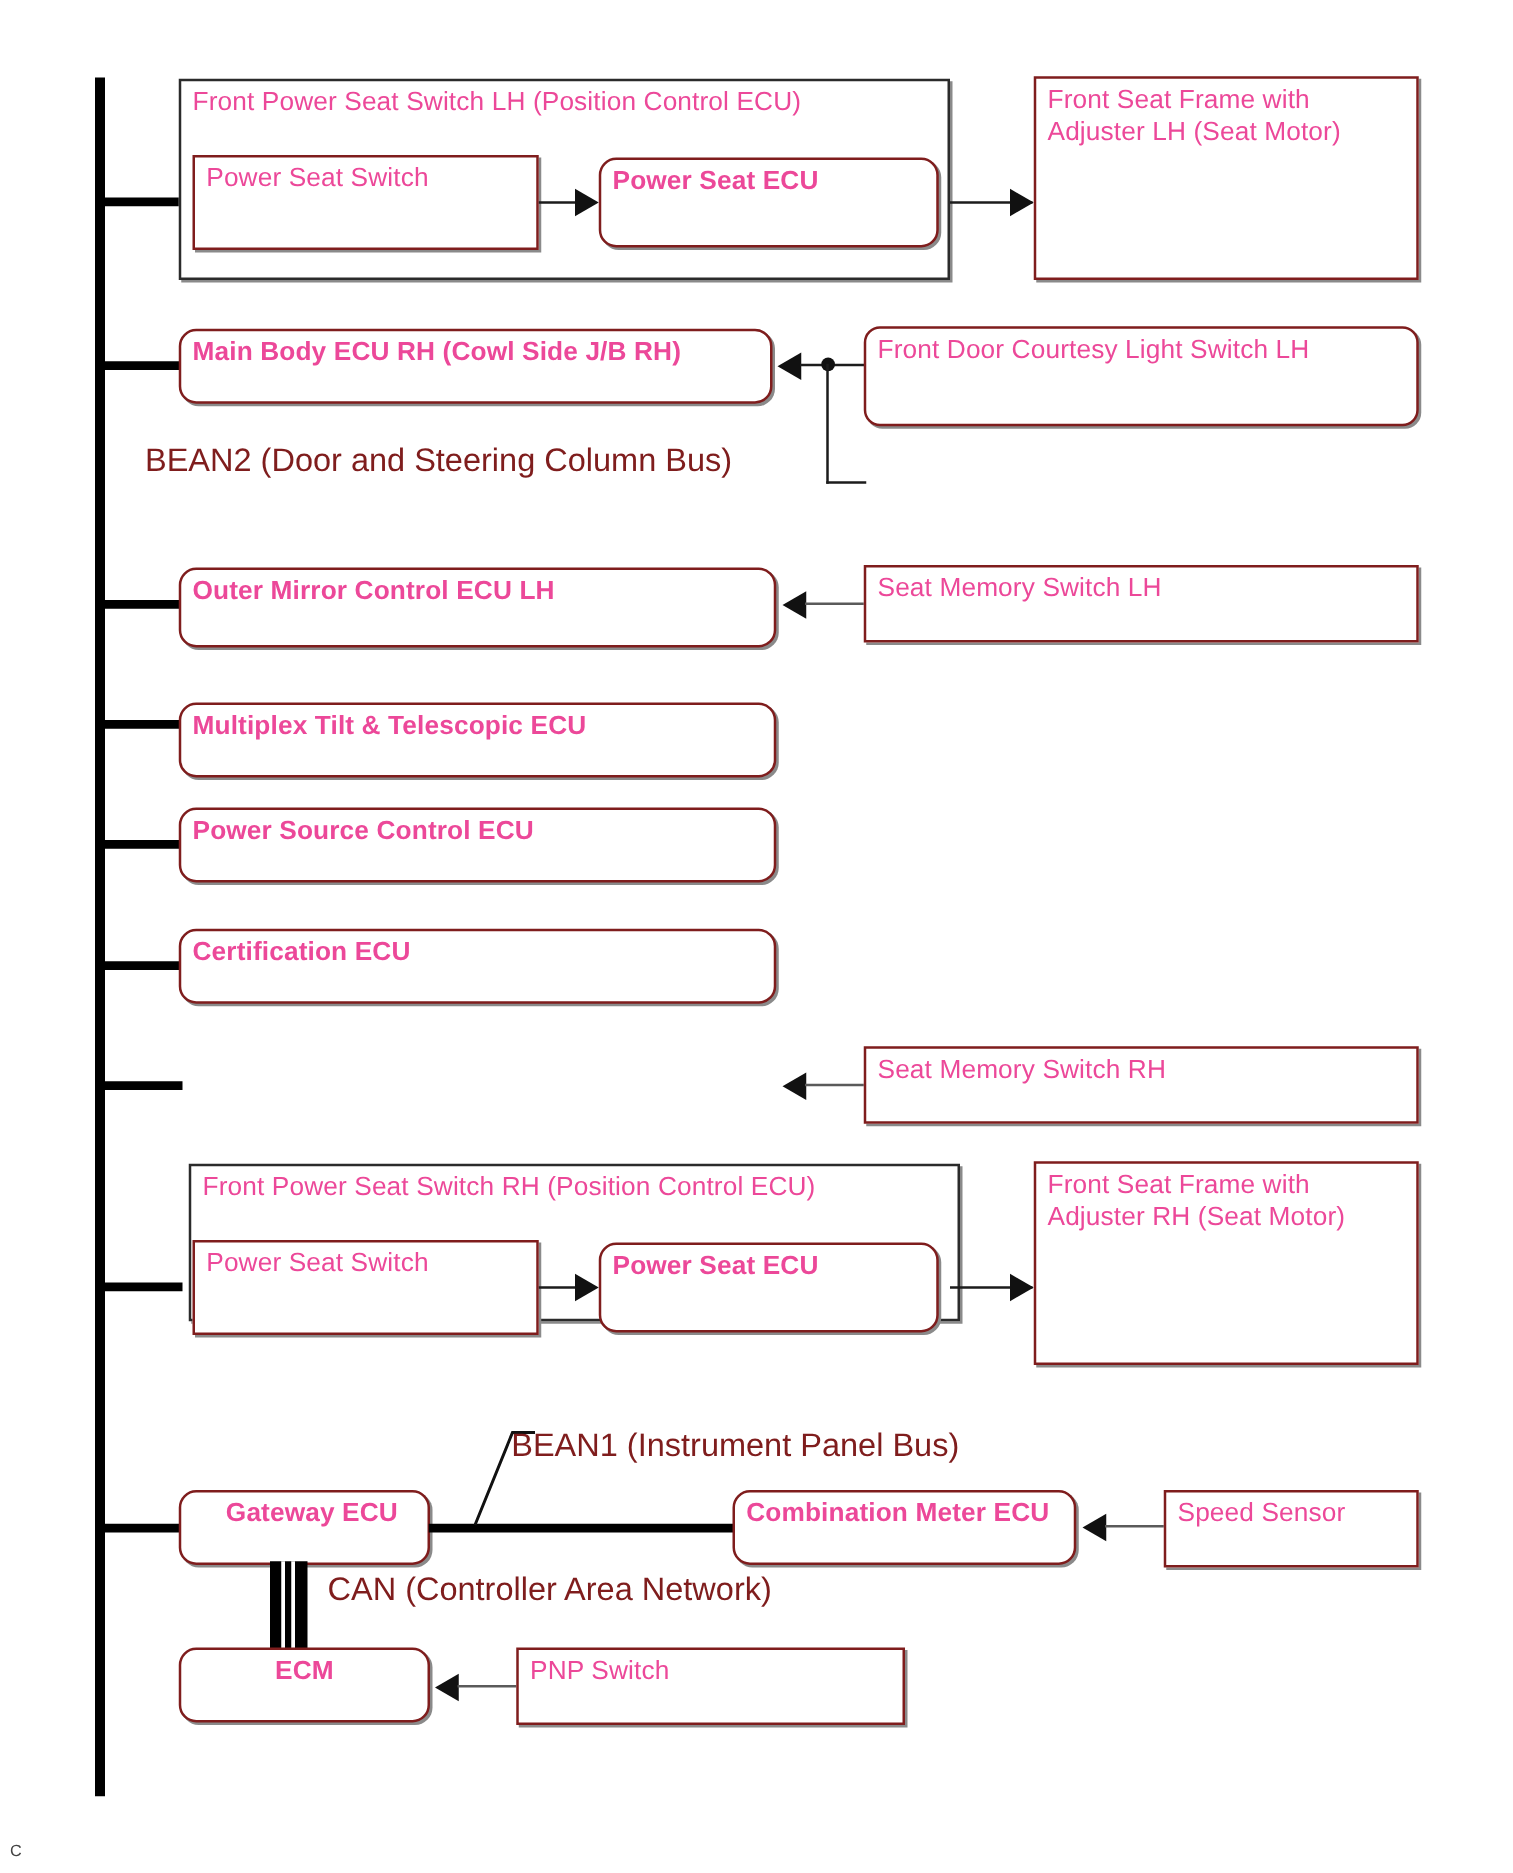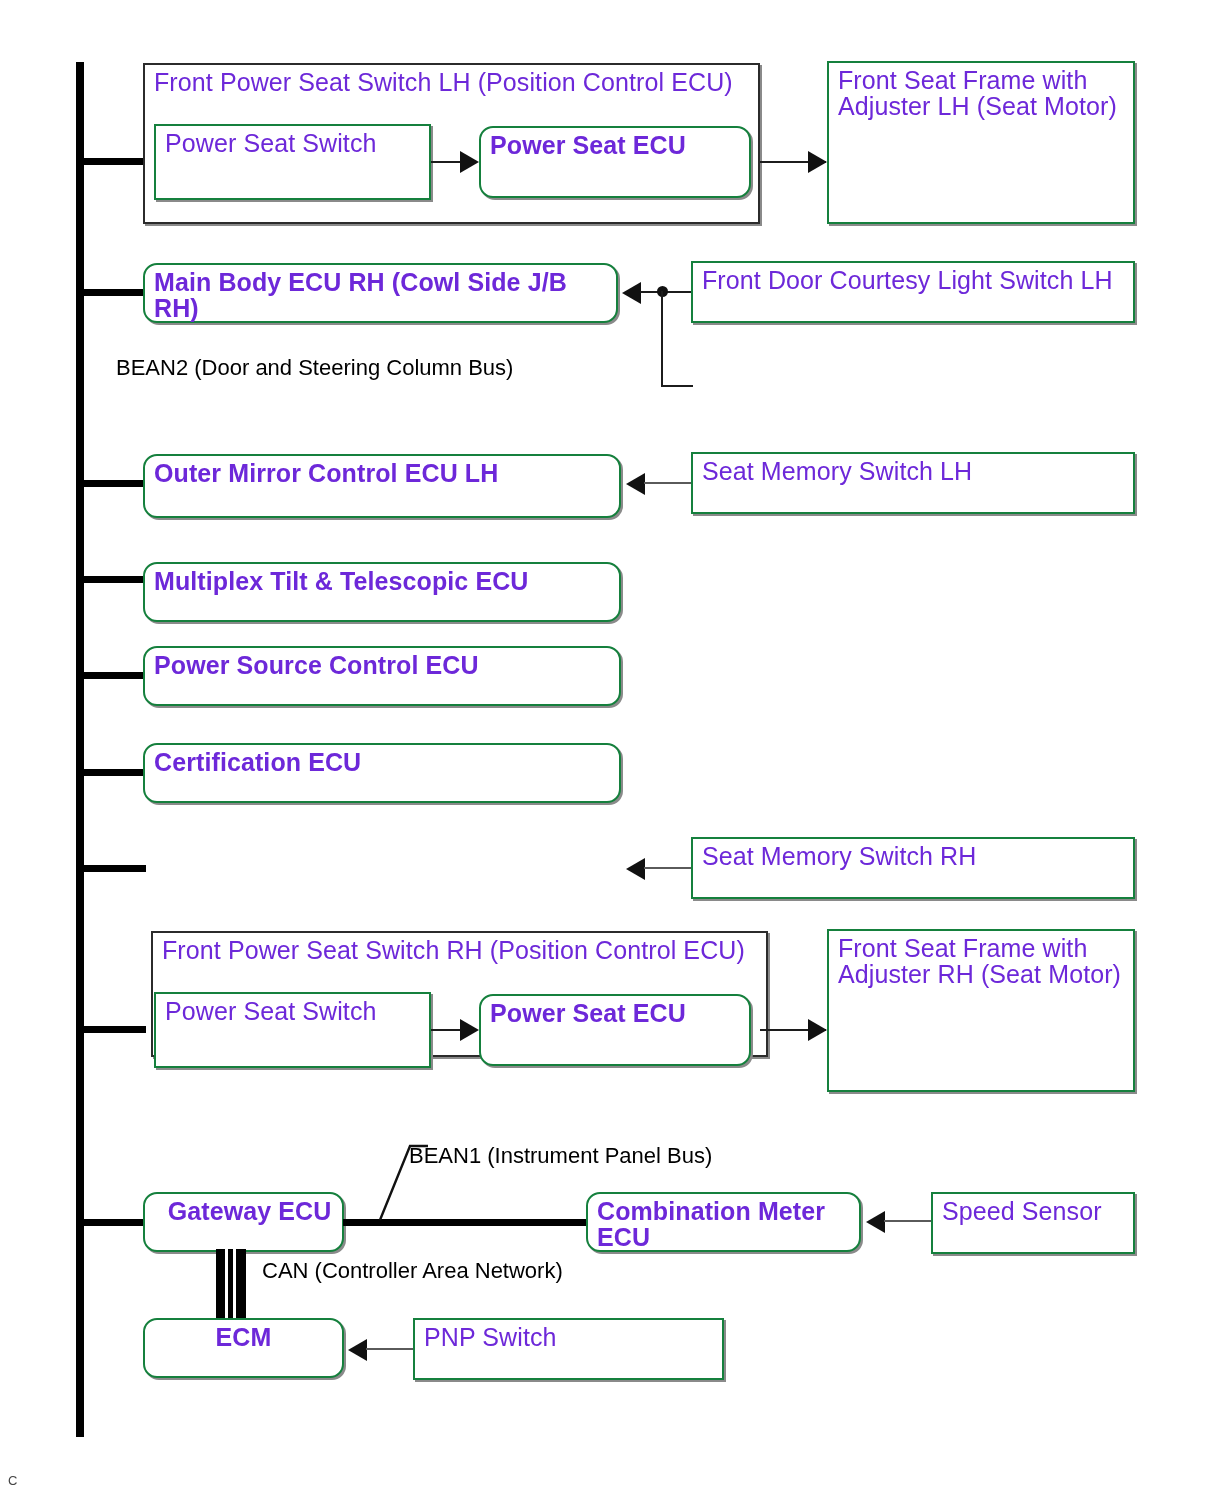--- a/index.html
+++ b/index.html
@@ -13,33 +13,33 @@
     height:1498px;
     background:#ffffff;
     overflow:hidden;
   }
 
   
   .box{
     position:absolute;
     box-sizing:border-box;
     background:#ffffff;
-    border:2px solid #15803d;
+    border:2px solid #7f1d1d;
     box-shadow:2px 2px 0 0 #8a8a8a;
   }
   .box.round{ border-radius:14px; }
   .box.round{ box-shadow:2px 2px 0 0 #8a8a8a;font-weight:bold; }
   .box .lbl{
     position:absolute;
     left:9px;
     top:4px;
     right:6px;
-    font-size:25px;
+    font-size:21px;
     line-height:26px;
-    color:#6d28d9;
+    color:#ec4899;
     letter-spacing:0.1px;
     white-space:pre-line;
   }
   .box.container{ border:2px solid #2b2b2b; }
 
   
   .trunk{
     position:absolute;
     background:#000000;
   }
@@ -81,23 +81,23 @@
   .jdot{
     position:absolute;
     width:11px;height:11px;
     border-radius:50%;
     background:#111111;
   }
 
   
   .ftext{
     position:absolute;
-    font-size:22px;
+    font-size:26px;
     line-height:26px;
-    color:#000000;
+    color:#7f1d1d;
     white-space:nowrap;
   }
   .ftext.small{ font-size:13px; color:#444; }
 
   
   .canband{
     position:absolute;
     background:#000000;
   }
   .canband .s1,.canband .s2{
@@ -149,21 +149,21 @@
   <div class="box round" style="left:143px; top:263px; width:475px; height:60px;">
     <div class="lbl">Main Body ECU RH (Cowl Side J/B RH)</div>
   </div>
 
   <div class="arrow-l" style="left:622px; top:282px;"></div>
   <div class="wire h dark" style="left:640px; top:291px; width:52px;"></div>
   <div class="jdot" style="left:657px; top:286px;"></div>
   <div class="wire v dark" style="left:661px; top:291px; height:96px;"></div>
   <div class="wire h dark" style="left:661px; top:385px; width:32px;"></div>
 
-  <div class="box" style="left:691px; top:261px; width:444px; height:62px;">
+  <div class="box" style="left:691px; top:261px; width:444px; height:80px;border-radius:13px;">
     <div class="lbl">Front Door Courtesy Light Switch LH</div>
   </div>
 
 
   <div class="ftext" style="left:116px; top:355px;">BEAN2 (Door and Steering Column Bus)</div>
 
   <div class="stub" style="left:76px; top:480px; width:70px;"></div>
 
   <div class="box round" style="left:143px; top:454px; width:478px; height:64px;">
     <div class="lbl">Outer Mirror Control ECU LH</div>

